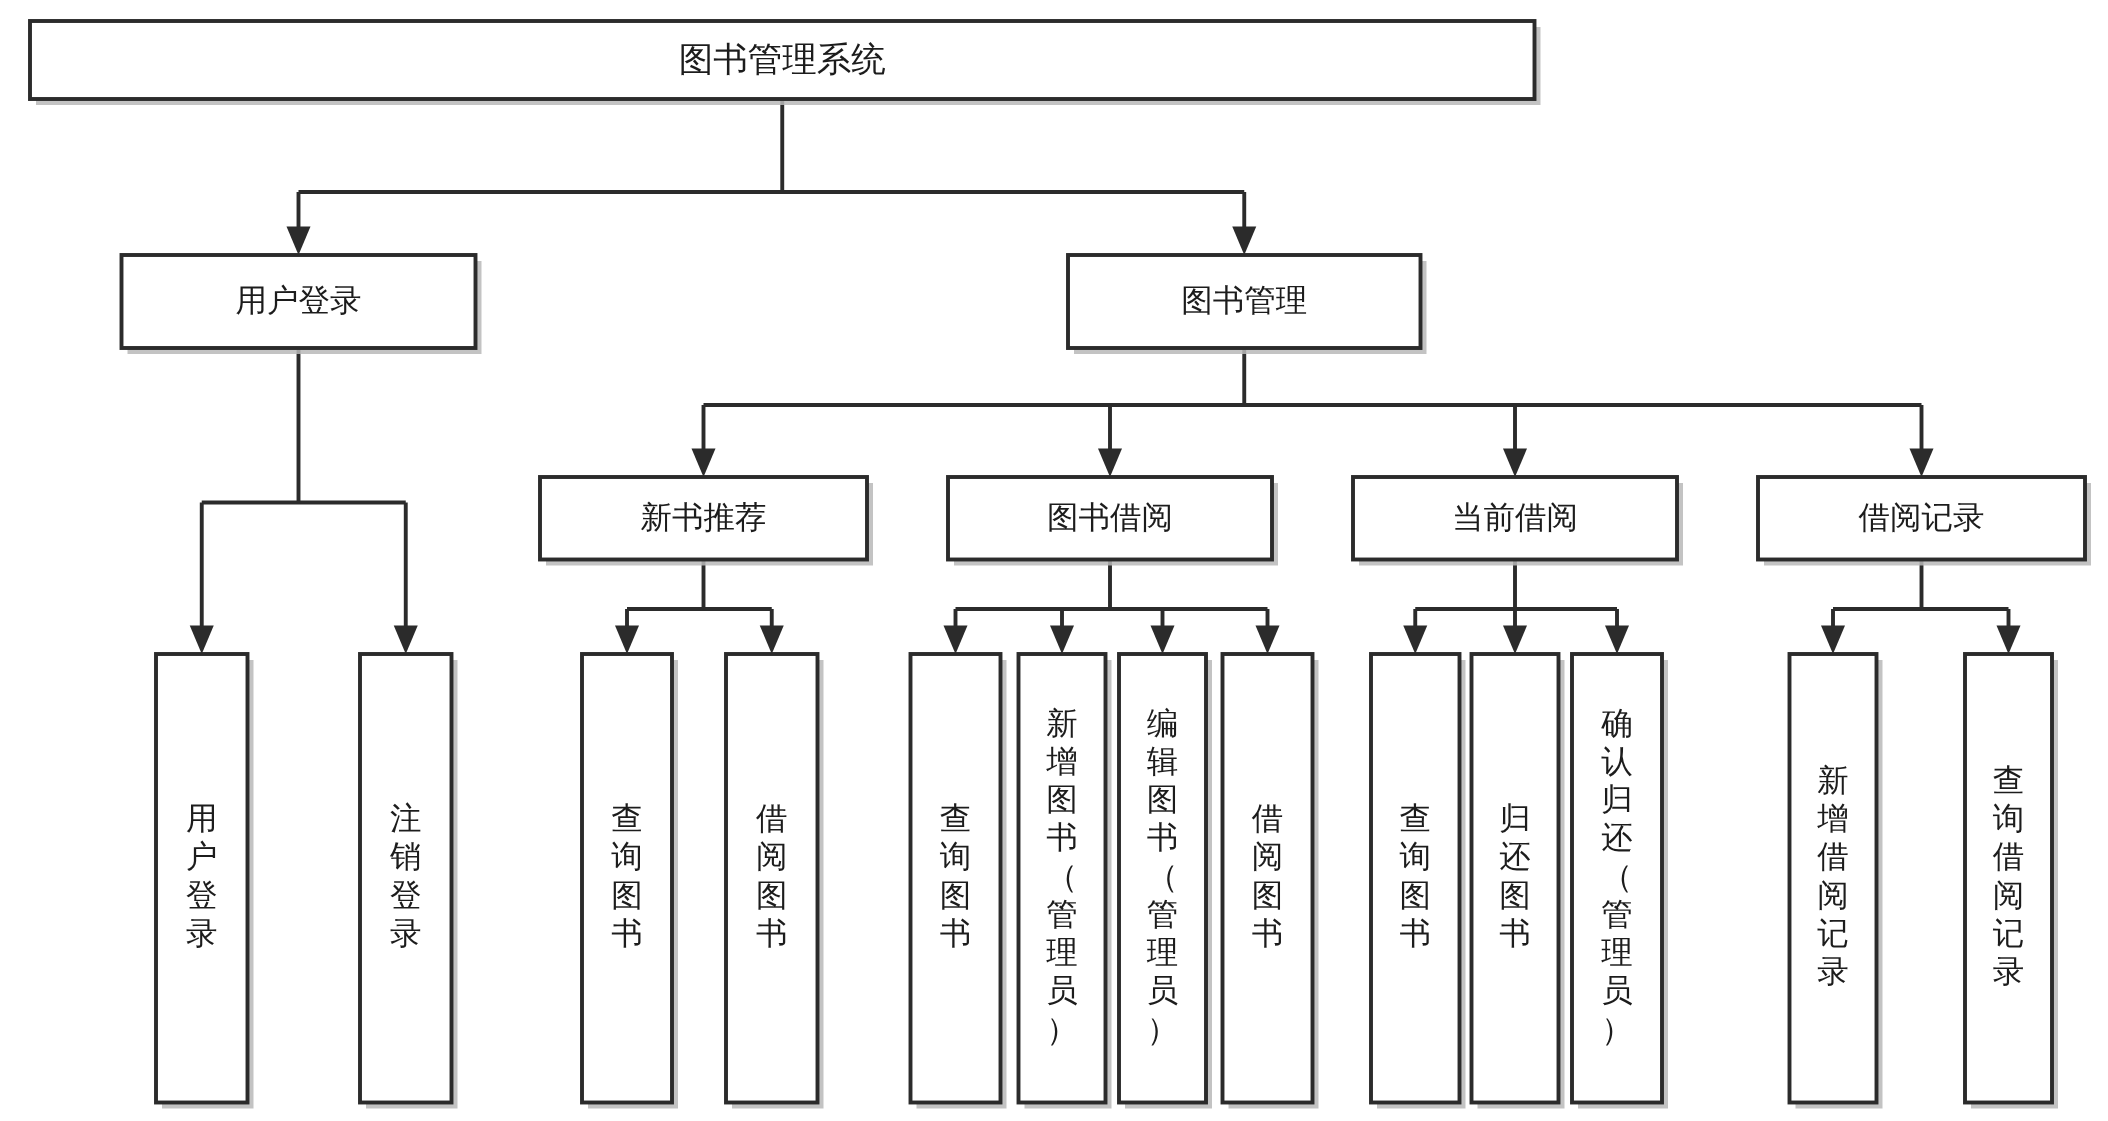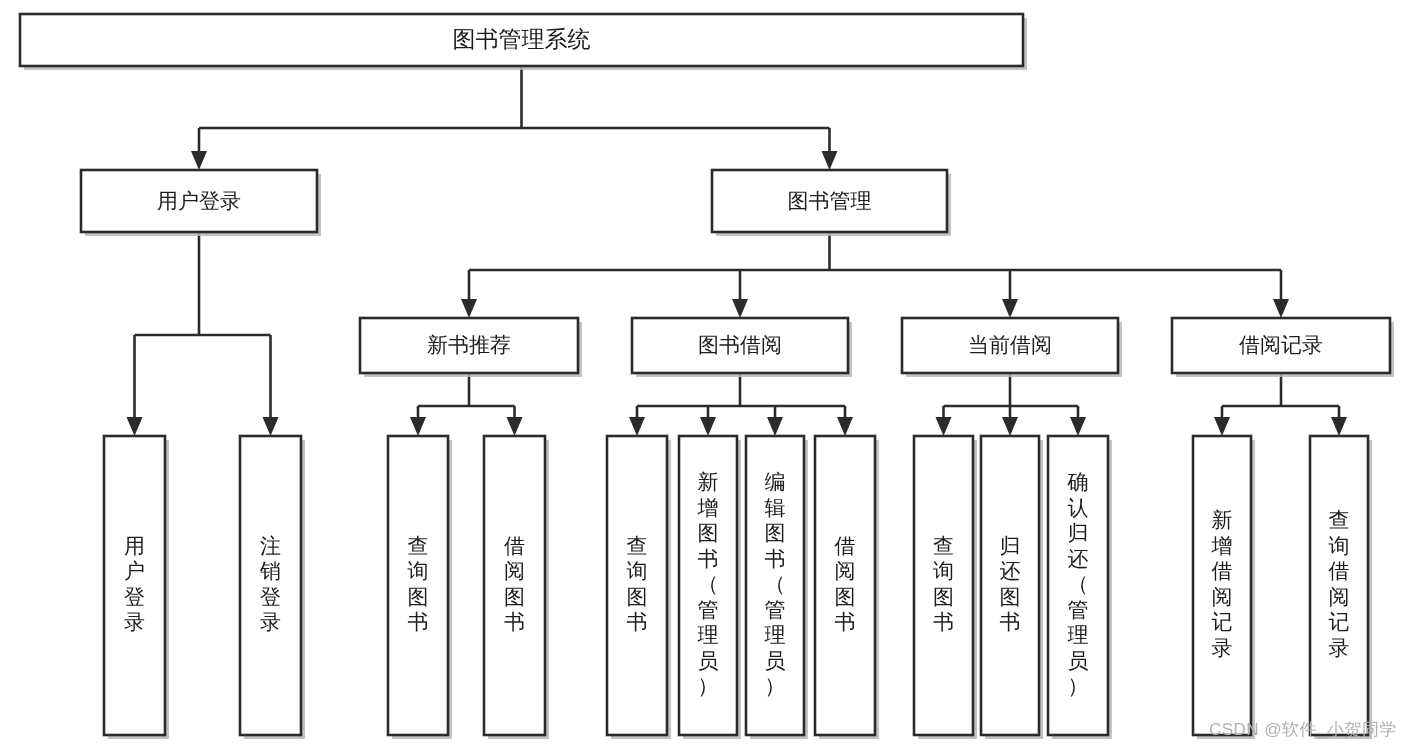--- a/index.html
+++ b/index.html
@@ -228,14 +228,13 @@
           <rect x="104" y="436" width="61" height="299" class="node-box"></rect>
           <text x="134.5" y="0" class="node-label-vertical" font-size="21"><tspan x="134.5" y="547.25" dominant-baseline="middle">用</tspan><tspan x="134.5" y="572.75" dominant-baseline="middle">户</tspan><tspan x="134.5" y="598.25" dominant-baseline="middle">登</tspan><tspan x="134.5" y="623.75" dominant-baseline="middle">录</tspan></text>
         </g>
         <g>
           <rect x="244" y="440" width="61" height="299" class="node-shadow"></rect>
           <rect x="240" y="436" width="61" height="299" class="node-box"></rect>
           <text x="270.5" y="0" class="node-label-vertical" font-size="21"><tspan x="270.5" y="547.25" dominant-baseline="middle">注</tspan><tspan x="270.5" y="572.75" dominant-baseline="middle">销</tspan><tspan x="270.5" y="598.25" dominant-baseline="middle">登</tspan><tspan x="270.5" y="623.75" dominant-baseline="middle">录</tspan></text>
         </g>
       </g>
   </svg>
-  <div class="watermark">CSDN @软件_小贺同学</div>
 </div>
 
 </body></html>

